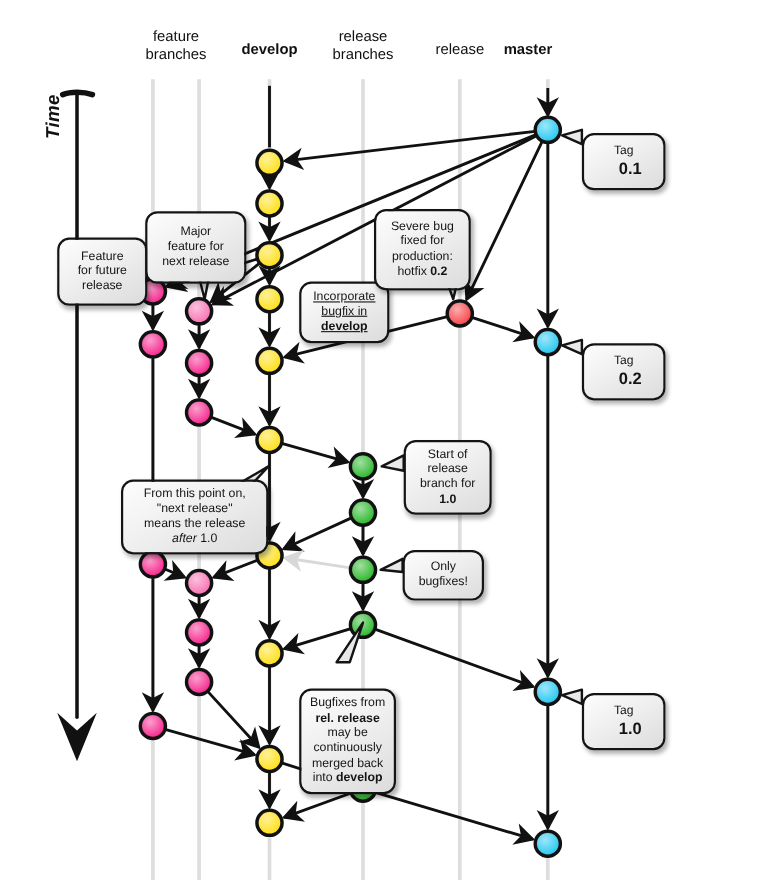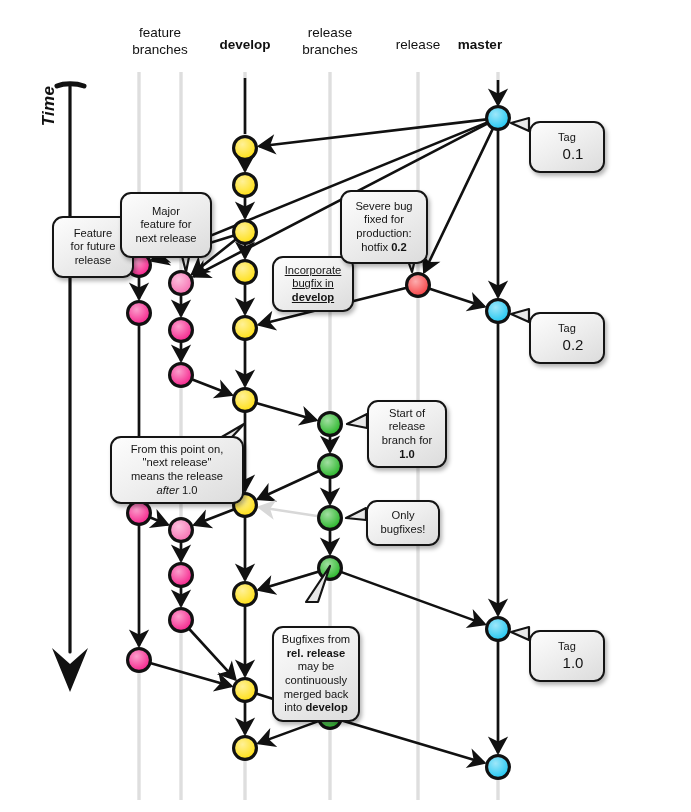--- a/index.html
+++ b/index.html
@@ -30,21 +30,21 @@
     background:linear-gradient(150deg,#fdfdfd 0%,#efefef 45%,#dcdcdc 100%);
     box-shadow:2px 3px 4px rgba(0,0,0,.30);
     font-size:11.2px;line-height:13.6px;text-align:center;color:#141414;
     display:flex;align-items:center;justify-content:center;
     padding:5px 6px;
     margin-top:24px;
   }
   .callout b{font-weight:bold;}
   .callout i{font-style:italic;}
   .callout .tagword{font-size:11px;display:block;}
-  .callout .tagnum{font-size:15px;font-weight:normal;display:block;line-height:18px;padding-left:12px;}
+  .callout .tagnum{font-size:15px;font-weight:bold;display:block;line-height:18px;padding-left:12px;}
 </style>
 </head>
 <body>
 
 <div id="stage">
 
   <svg id="canvas" viewBox="0 0 691 812">
     <defs>
       <marker id="ah" markerWidth="9" markerHeight="9" refX="6.4" refY="4.5" orient="auto" markerUnits="strokeWidth">
         <path d="M0.4,0.6 L7.6,4.5 L0.4,8.4 L2.4,4.5 Z" fill="#111"></path>
@@ -267,21 +267,21 @@
       <div class="col-head bold" style="left: 190px; top: 36px; width: 110px;">develop</div>
       <div class="col-head" style="left: 275px; top: 24px; width: 110px;">release
 branches</div>
       <div class="col-head" style="left: 363px; top: 36px; width: 110px;">release</div>
       <div class="col-head bold" style="left: 425px; top: 36px; width: 110px;">master</div>
     </div>
   <div id="callouts">
       <div class="callout" style="left: 52px; top: 192px; width: 82px; height: 62px;">
         <div>Feature<br>for future<br>release</div>
       </div>
-      <div class="callout" style="left: 120px; top: 168px; width: 92px; height: 66px;">
+      <div class="callout" style="left: 132px; top: 168px; width: 92px; height: 66px;">
         <div>Major<br>feature for<br>next release</div>
       </div>
       <div class="callout" style="left: 272px; top: 232px; width: 82px; height: 56px; text-decoration: underline;">
         <div>Incorporate<br>bugfix in<br><b>develop</b></div>
       </div>
       <div class="callout" style="left: 340px; top: 166px; width: 88px; height: 74px;">
         <div>Severe bug<br>fixed for<br>production:<br>hotfix <b>0.2</b></div>
       </div>
       <div class="callout" style="left: 529px; top: 97px; width: 76px; height: 52px;">
         <div>

